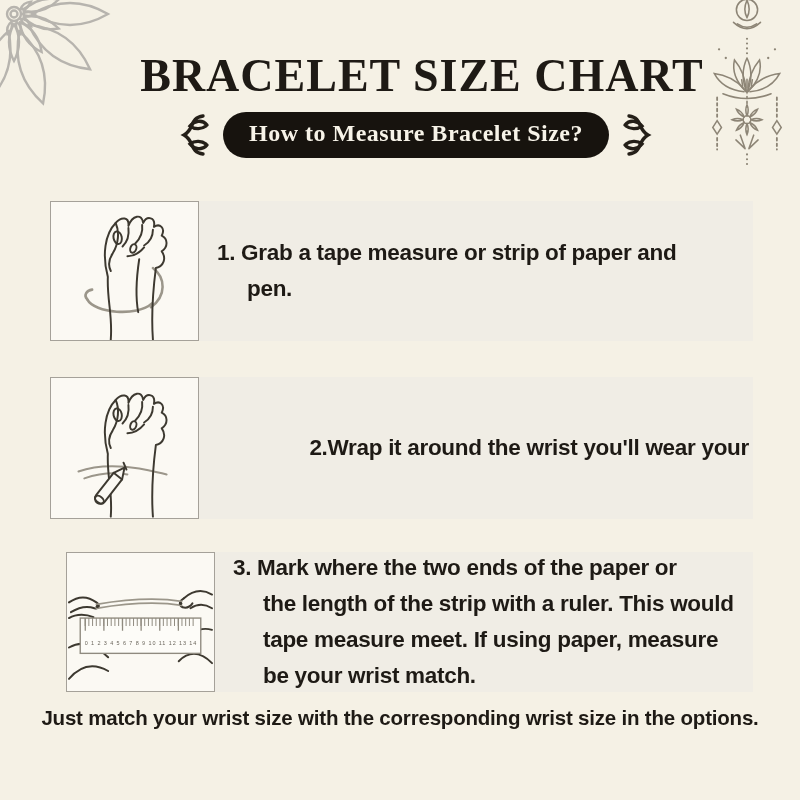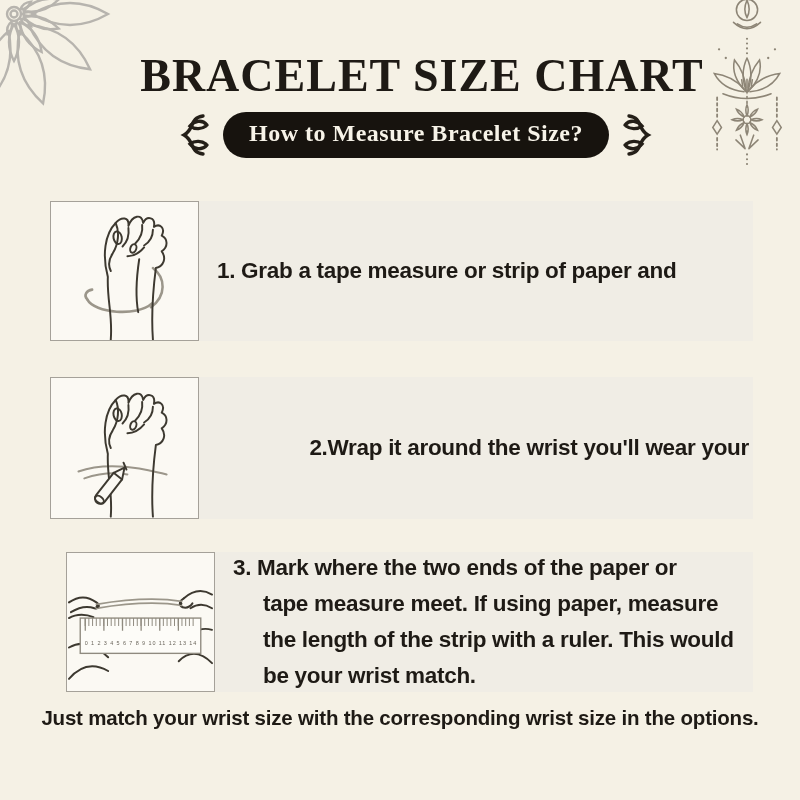--- a/index.html
+++ b/index.html
@@ -169,20 +169,21 @@
           <path d="M93,23 C94,31 91,37 86,42"></path>
           <ellipse cx="84" cy="47" rx="3" ry="4.5" transform="rotate(20 84 47)"></ellipse>
           <path d="M104,28 C104,35 100,41 95,44"></path>
           <path d="M95,46 C90,52 84,55 78,55"></path>
           <path d="M90,58 C87,78 86,96 89,112"></path>
         </g>
       </svg>
     </div>
     <div class="step-text">
         <div class="line">1. Grab a tape measure or strip of paper and</div>
+        <div class="line cont">pen.</div>
       </div>
   </div>
 
   <div class="step s2">
     <div class="illo">
       <svg viewBox="0 0 150 140" aria-hidden="true">
         <g class="tape-stroke" style="stroke-width:2;">
           <path d="M28,94 C50,86 72,88 90,91 C100,93 110,95 118,97"></path>
           <path d="M34,101 C52,95 66,95 78,97"></path>
         </g>
@@ -230,21 +231,21 @@
         <circle cx="31" cy="54" r="1.7" fill="var(--line-art)"></circle>
         <circle cx="116" cy="51" r="1.7" fill="var(--line-art)"></circle>
         <rect class="ruler-face" x="13.5" y="66" width="123" height="36"></rect>
         <line class="tick-minor" x1="18" y1="70" x2="132" y2="70"></line>
         <line class="tick-major" x1="18" y1="72.5" x2="132" y2="72.5"></line>
         <text class="ruler-num" x="18" y="93" textLength="114">0 1 2 3 4 5 6 7 8 9 10 11 12 13 14</text>
       </svg>
     </div>
     <div class="step-text">
         <div class="line">3. Mark where the two ends of the paper or</div>
+        <div class="line cont">the length of the strip with a ruler. This would</div>
         <div class="line cont">tape measure meet. If using paper, measure</div>
-        <div class="line cont">the length of the strip with a ruler. This would</div>
         <div class="line cont">be your wrist match.</div>
       </div>
   </div>
 
 </div>
 
 <div class="footer">Just match your wrist size with the corresponding wrist size in the options.</div>
 
 </body></html>

